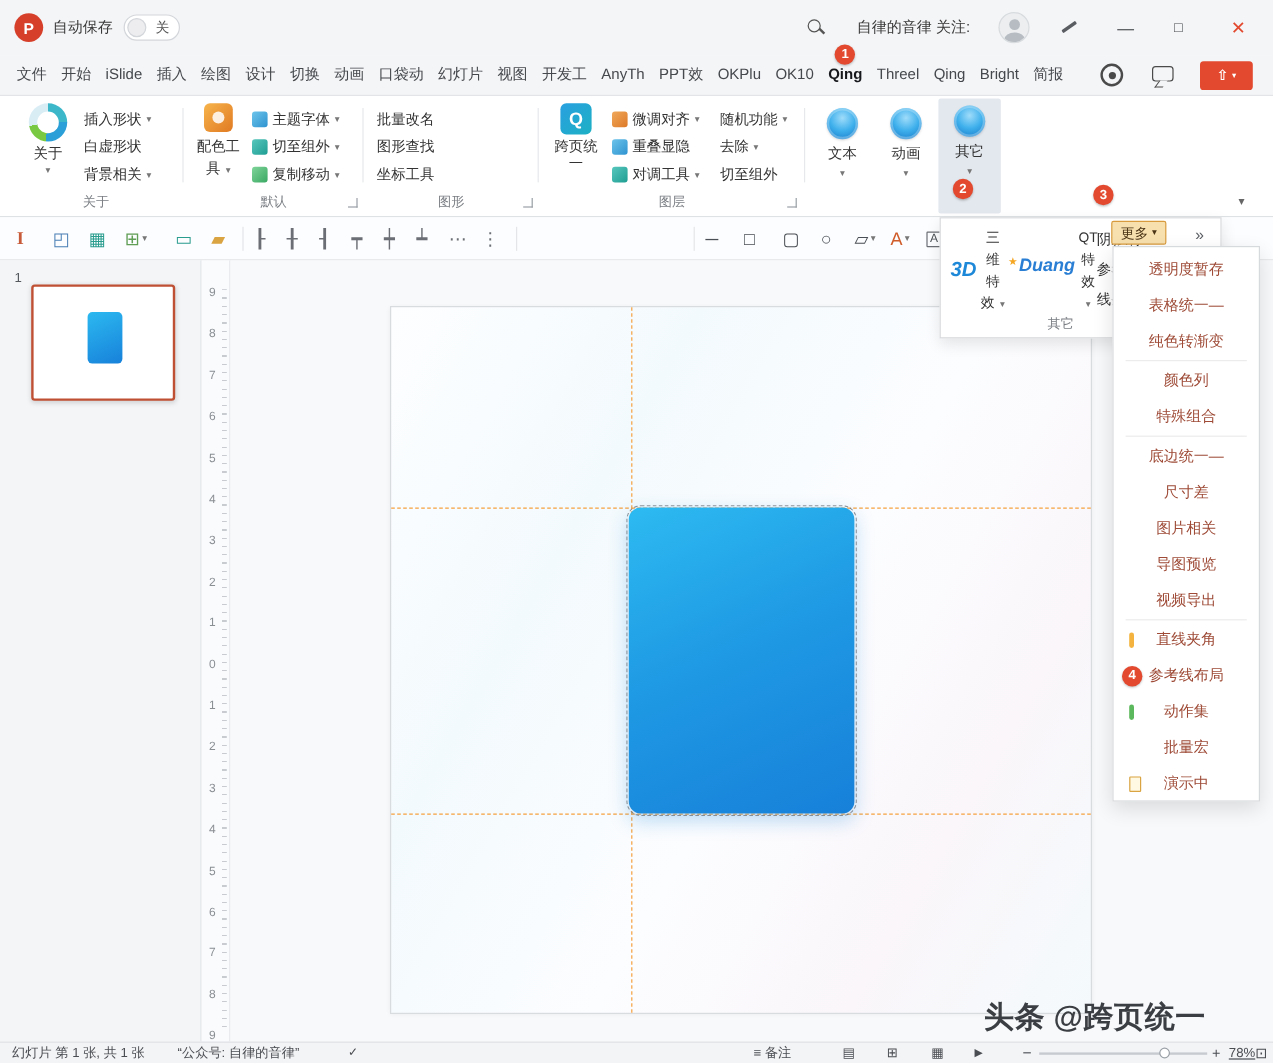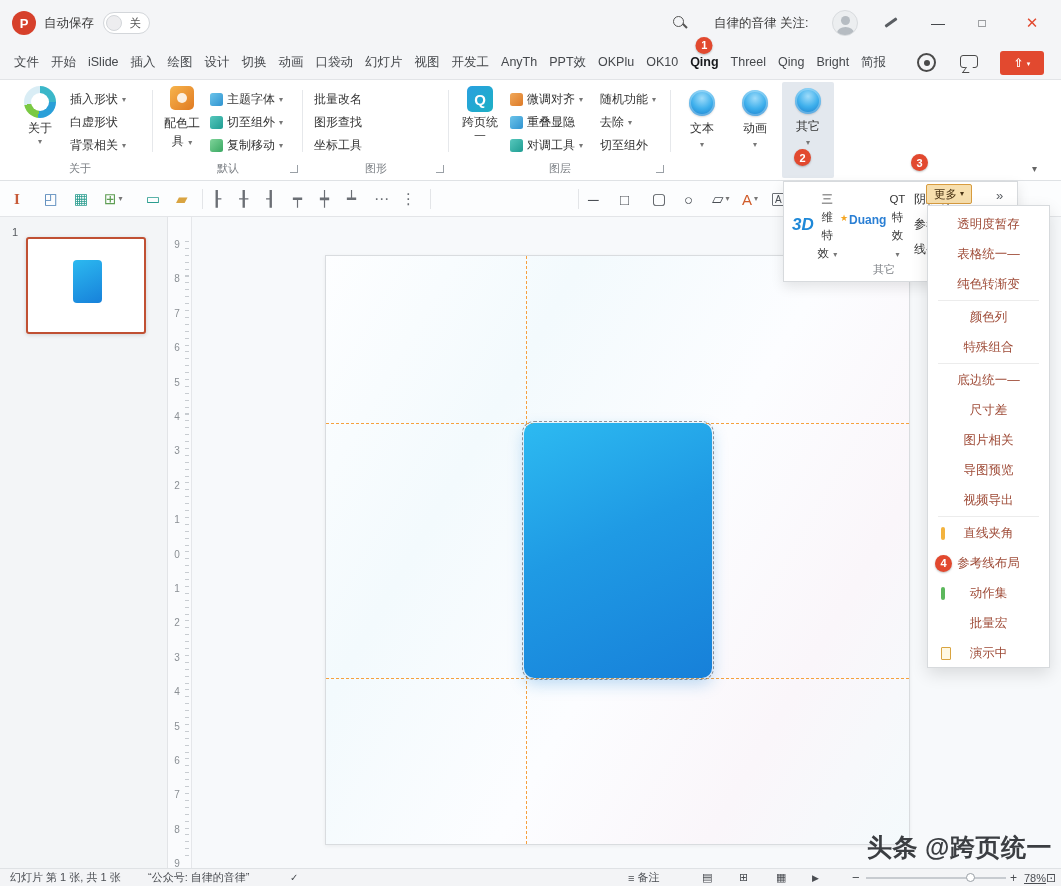--- a/index.html
+++ b/index.html
@@ -72,21 +72,21 @@
   .ticon.serif .g{font-family:"Liberation Serif","DejaVu Serif",serif;font-weight:bold;}
   .ticon .gbox{border:1.1px solid #6b6f75;font-size:10px;line-height:11px;padding:0 2px;border-radius:1px;}
   .tsep{position:absolute;top:8px;width:1px;height:20px;background:#e3e5e8;}
 
   
   #other-panel{position:absolute;left:783px;top:181px;width:235px;height:101px;background:#fff;border:1px solid #d7dadd;box-shadow:0 5px 12px rgba(0,0,0,.10);z-index:5;}
   .p-big{position:absolute;top:7px;display:flex;flex-direction:row;align-items:center;gap:3px;}
   .d3-logo{font-size:17px;font-weight:bold;font-style:italic;color:#1e88d8;height:24px;display:flex;align-items:center;}
   .duang-logo{height:24px;display:flex;align-items:flex-start;gap:1px;}
   .duang-star{color:#f5a623;font-size:9px;}
-  .duang-text{color:#2a7fd4;font-size:12px;font-weight:bold;}
+  .duang-text{color:#2a7fd4;font-size:15px;font-weight:bold;font-style:italic;}
   .p-big .blabel{font-size:11.5px;line-height:14px;}
   .p-big .lblwrap{width:42px;display:inline-block;}
   .p-list{position:absolute;left:102px;top:5px;display:flex;flex-direction:column;}
   .p-list .smallbtn{height:25px;padding-left:28px;}
   #more-btn{position:absolute;left:142px;top:2px;width:46px;height:20px;background:#f7dfae;border:1px solid #d89c3f;border-radius:2px;display:flex;align-items:center;justify-content:center;gap:3px;font-size:11.5px;color:#4a3415;}
   #more-btn .caret{color:#4a3415;}
   #panel-overflow{position:absolute;left:212px;top:6px;font-size:13px;color:#5a5e63;}
   #panel-label{position:absolute;left:76px;bottom:4px;width:48px;text-align:center;font-size:11px;color:#7a7e83;}
   #badge-2{position:absolute;left:794px;top:149px;z-index:10;}
   #badge-3{position:absolute;left:911px;top:154px;z-index:10;}
@@ -128,21 +128,21 @@
   #sb-play{left:812px;font-size:9px;}
   #sb-minus{left:852px;font-size:13px;}
   #sb-track{position:absolute;left:866px;top:8px;width:140px;height:2px;background:#c7cbd0;}
   #sb-knob{position:absolute;left:100px;top:-4px;width:9px;height:9px;border-radius:50%;background:#fff;border:1px solid #9aa0a6;}
   #sb-plus{left:1010px;font-size:12px;}
   #sb-zoom{left:1024px;text-decoration:underline;}
   #sb-fit{left:1046px;font-size:12px;}
 
   
   #watermark{position:absolute;left:820px;top:831px;z-index:8;font-size:25px;font-weight:bold;color:#3b3e42;letter-spacing:.5px;display:flex;align-items:center;gap:7px;}
-  #watermark .wm-prefix{font-weight:900;margin-left:47px;}
+  #watermark .wm-prefix{font-weight:900;}
 </style>
 </head>
 <body>
 
 <div id="titlebar">
   <div class="app-icon">P</div>
   <div class="autosave-label">自动保存</div>
   <div class="toggle">
     <span class="toggle-knob"></span>
     <span class="toggle-state">关</span>

